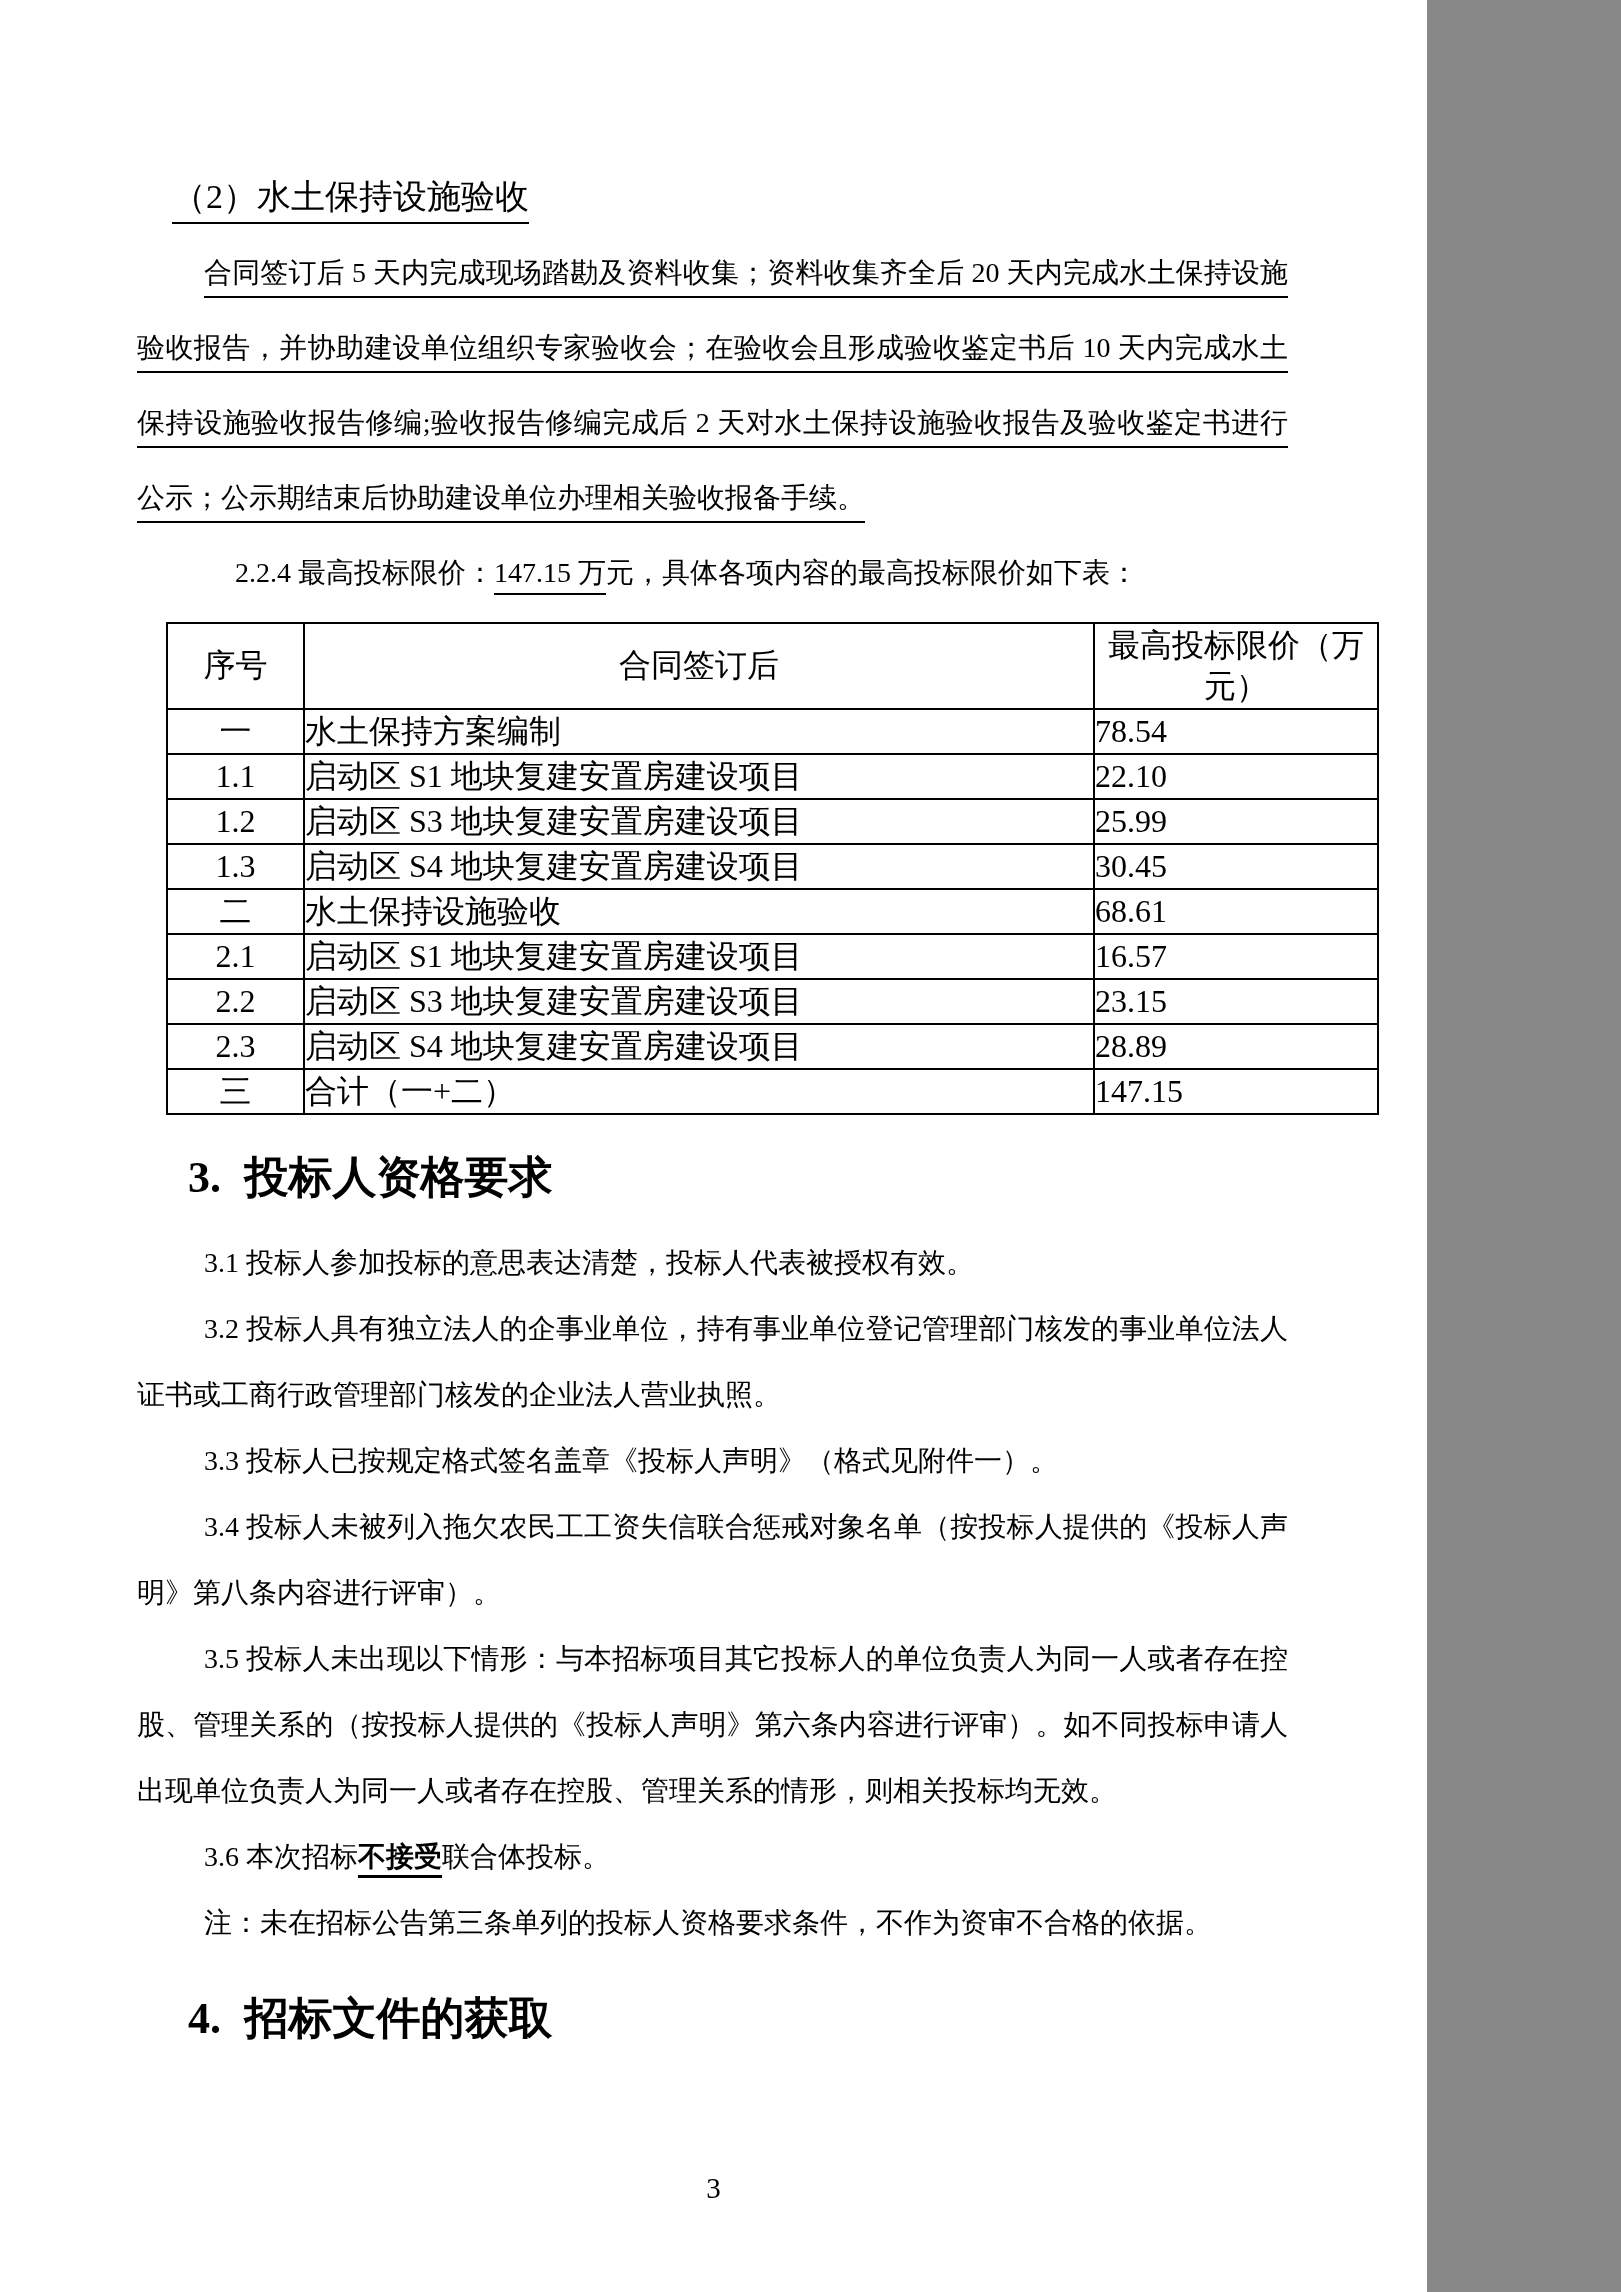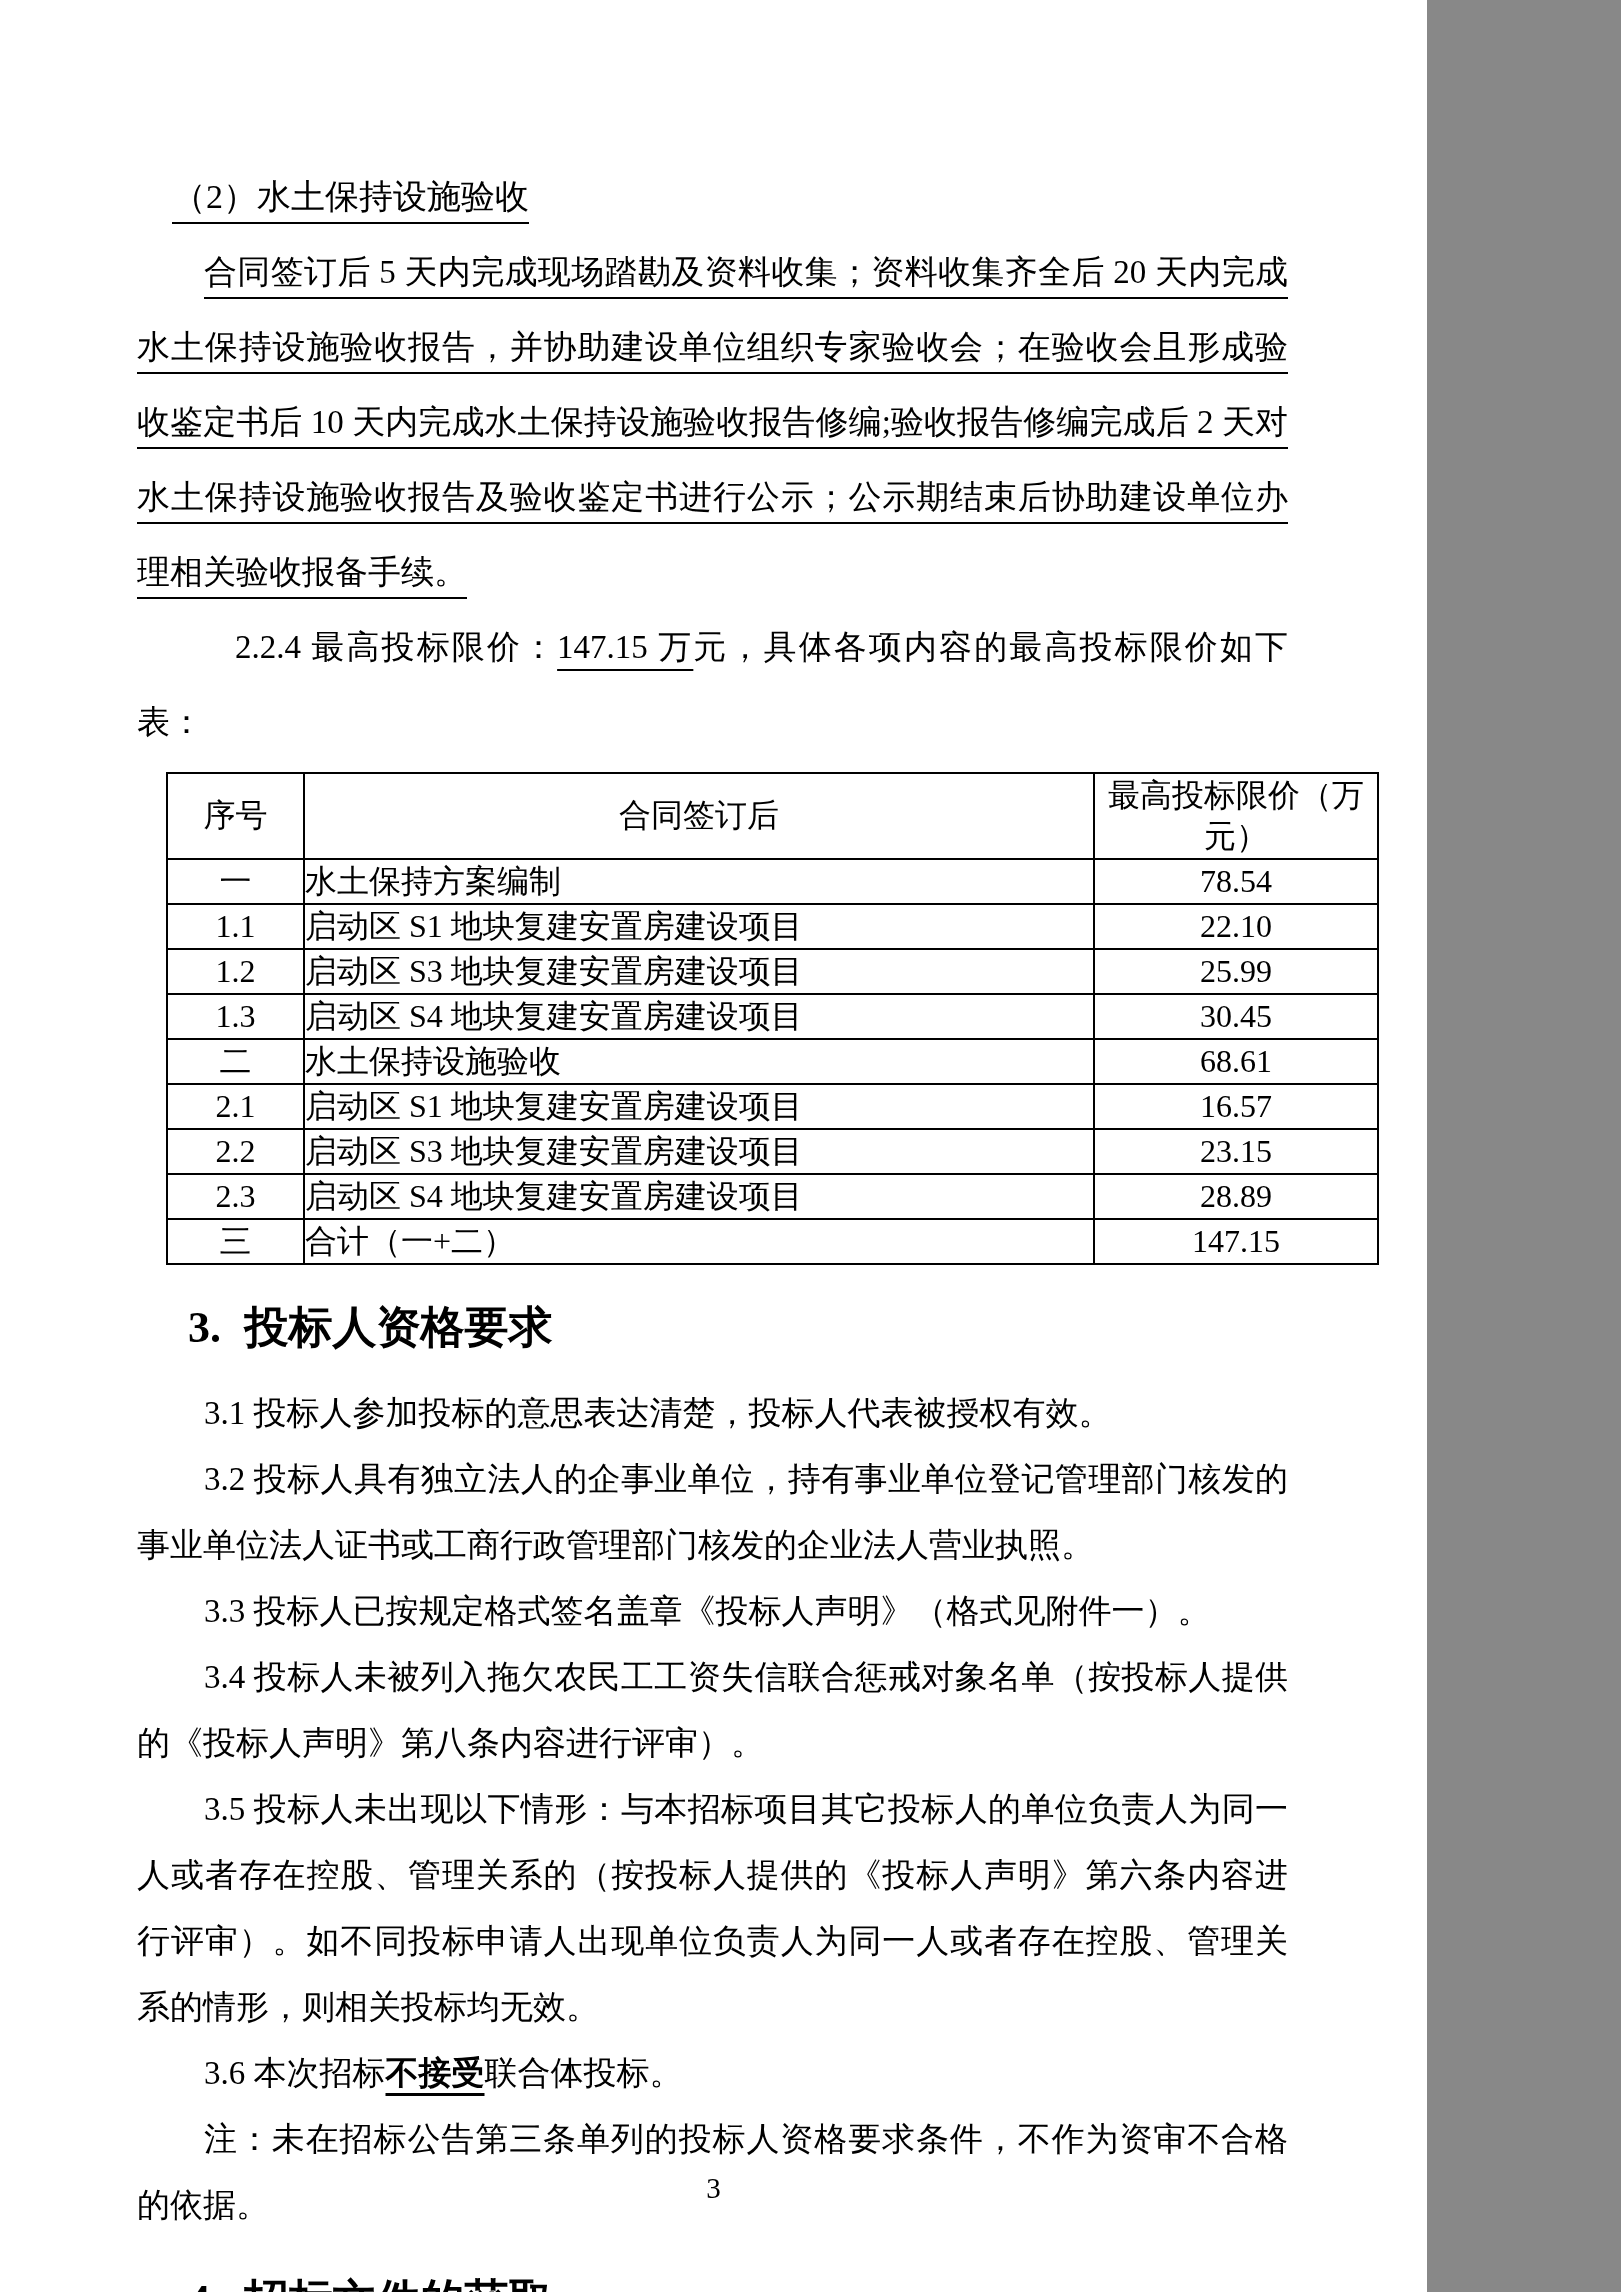--- a/index.html
+++ b/index.html
@@ -17,21 +17,21 @@
   .sub-heading {
     font-size:34px; line-height:76px;
     text-indent:35px;
   }
   .sub-heading .u {
     text-decoration:underline;
     text-underline-offset:13.7px;
     text-decoration-thickness:2px;
   }
   .para {
-    font-size:33px; line-height:75px;
+    font-size:28px; line-height:75px;
     text-align:justify; text-justify:inter-character;
     text-indent:67px;
   }
   .underlined {
     text-decoration:underline;
     text-underline-offset:13.7px;
     text-decoration-thickness:2px;
   }
   .clause224 { text-indent:98px; }
   .u-num {
@@ -52,21 +52,21 @@
     padding:0;
     overflow:hidden;
   }
   table.limit thead th {
     height:84px; text-align:center; line-height:41px;
     padding:0 5.9px;
   }
   table.limit tbody td { height:43px; line-height:43px; }
   td.c-num  { text-align:center; }
   td.c-item { text-align:left; padding-left:11.8px; }
-  td.c-price{ text-align:center; }
+  td.c-price{ text-align:left; }
   .table-note {
     font-size:33px; line-height:53px;
     margin-top:3.9px;
     text-indent:59px;
   }
   h2.sec {
     font-size:44px; font-weight:bold;
     margin:33px 0 23.5px 51px;
     line-height:59px;
   }

